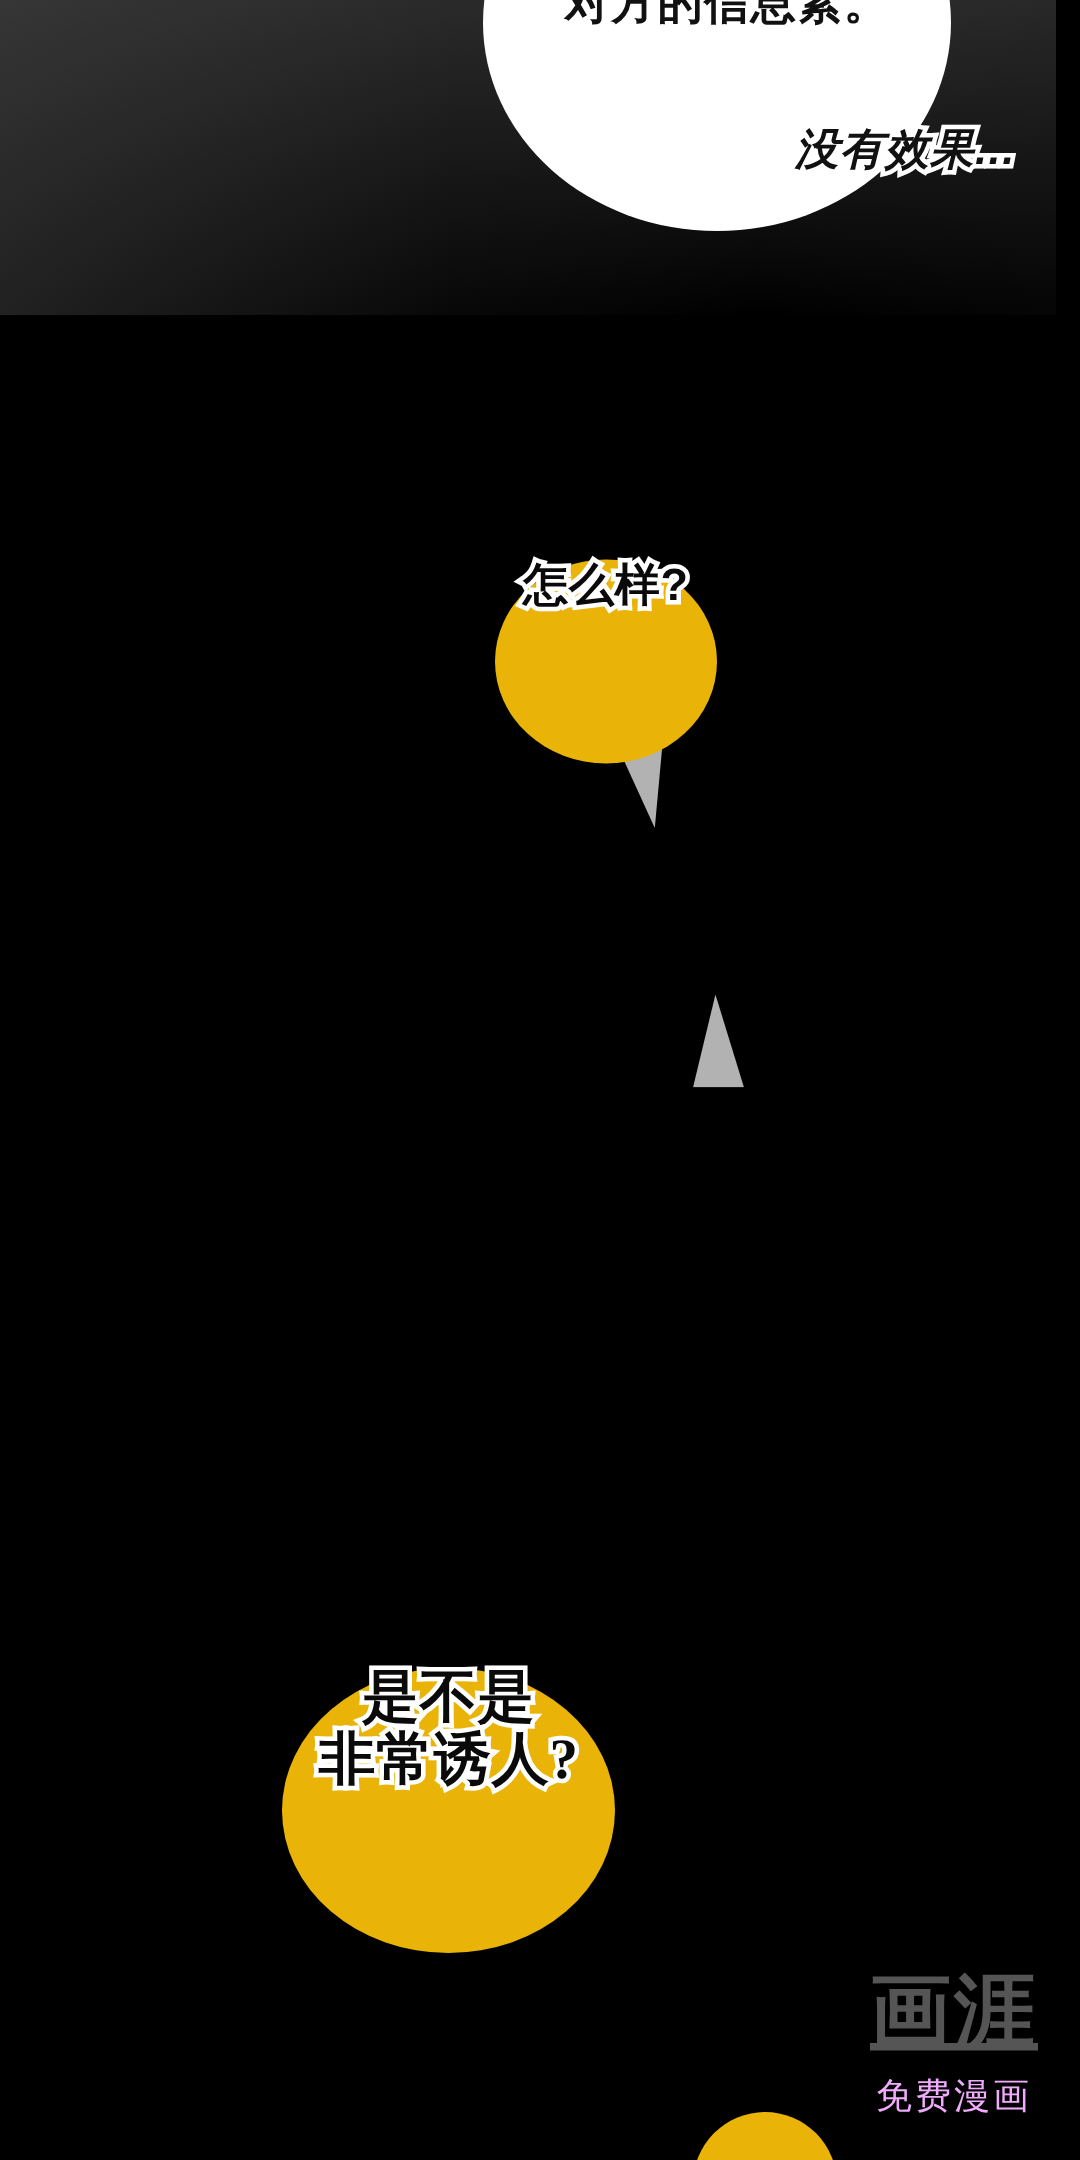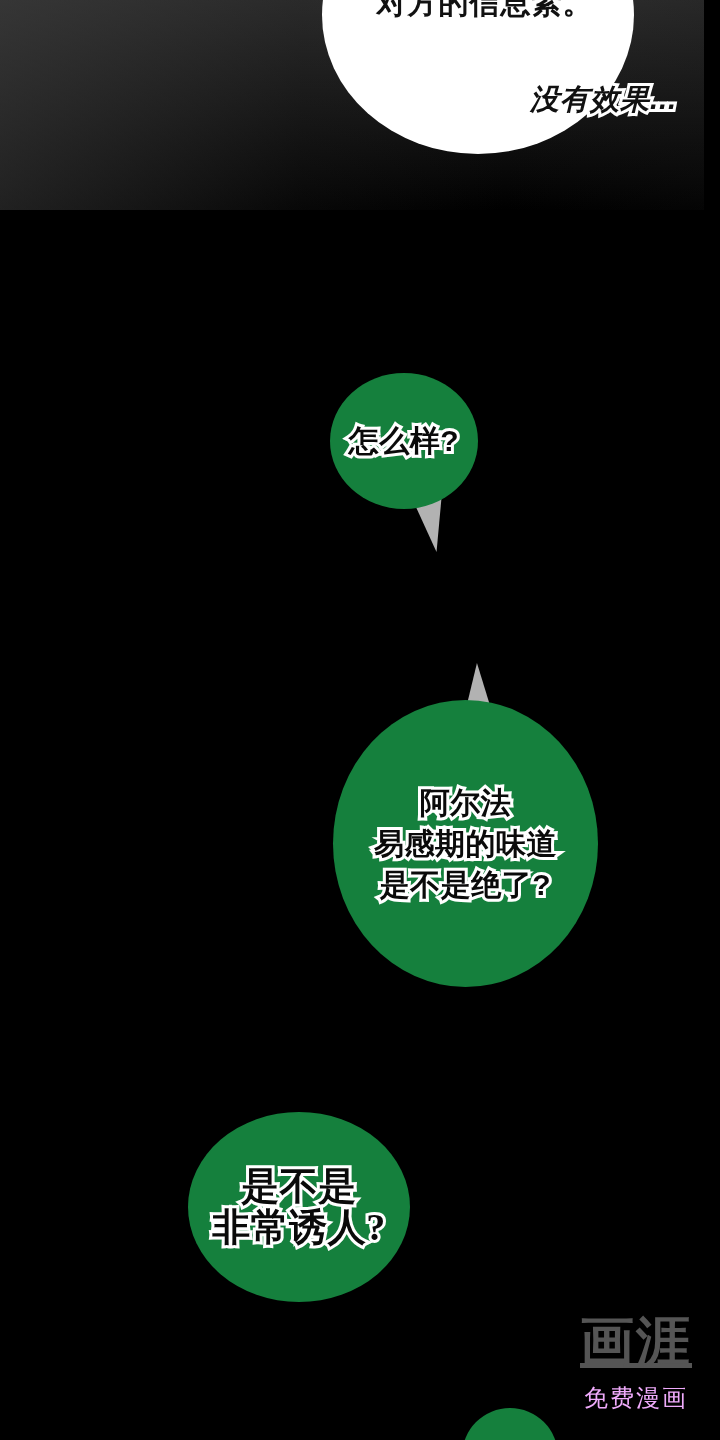--- a/index.html
+++ b/index.html
@@ -73,24 +73,23 @@
     letter-spacing: 1px;
     white-space: nowrap;
     -webkit-text-stroke: 6px #ffffff;
     paint-order: stroke fill;
     font-style: italic;
   }
 
   
   .bubble-gray {
     position: absolute;
-    background: #15803d;
+    background: #eab308;
     border-radius: 50%;
     display: flex;
-    align-items: center;
     justify-content: center;
   }
 
   .bubble-gray .btext {
     position: relative;
     z-index: 3;
     text-align: center;
     color: #0a0a0a;
     font-weight: 700;
     letter-spacing: 0.5px;
@@ -199,25 +198,20 @@
   <div class="white-bubble-text">对方的信息素。</div>
 
   <div class="outline-line">没有效果...</div>
 
   <div class="b1-tail"></div>
   <div class="bubble-gray b1">
     <div class="btext">怎么样?</div>
   </div>
 
   <div class="b2-tail"></div>
-  <div class="bubble-gray b2">
-    <div class="btext">阿尔法
-易感期的味道
-是不是绝了?</div>
-  </div>
 
   <div class="bubble-gray b3">
     <div class="btext">是不是
 非常诱人?</div>
   </div>
 
   <div class="bubble-gray b4">
     <div class="btext"></div>
   </div>
 

